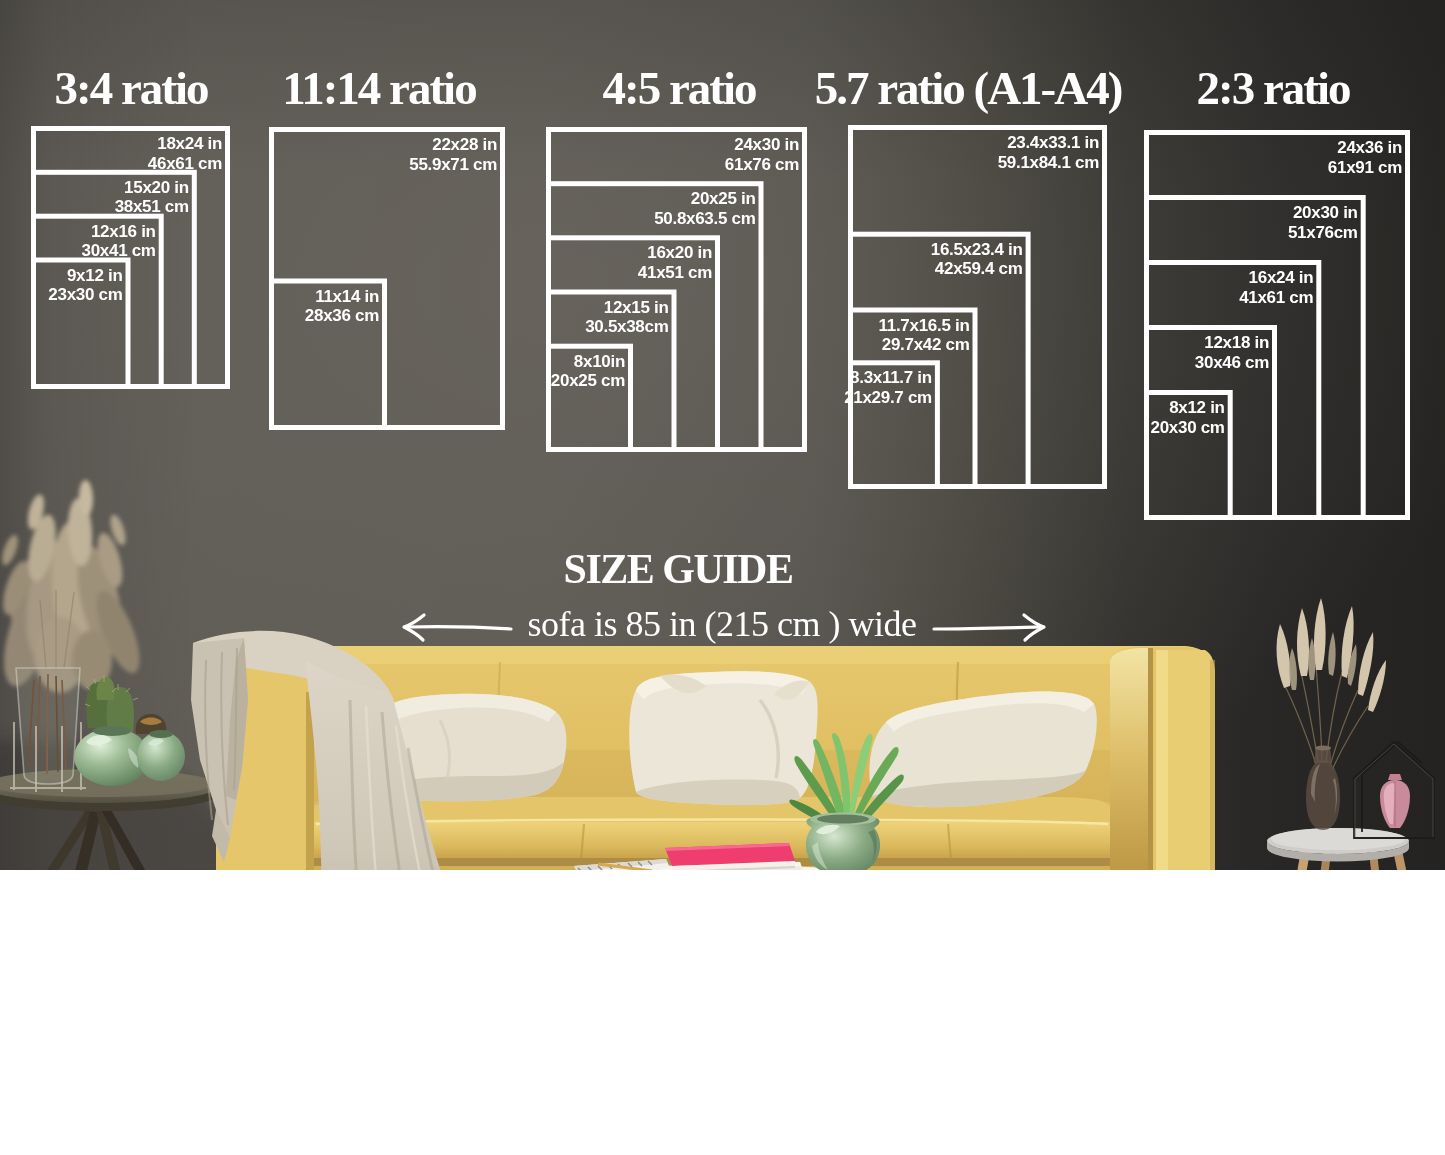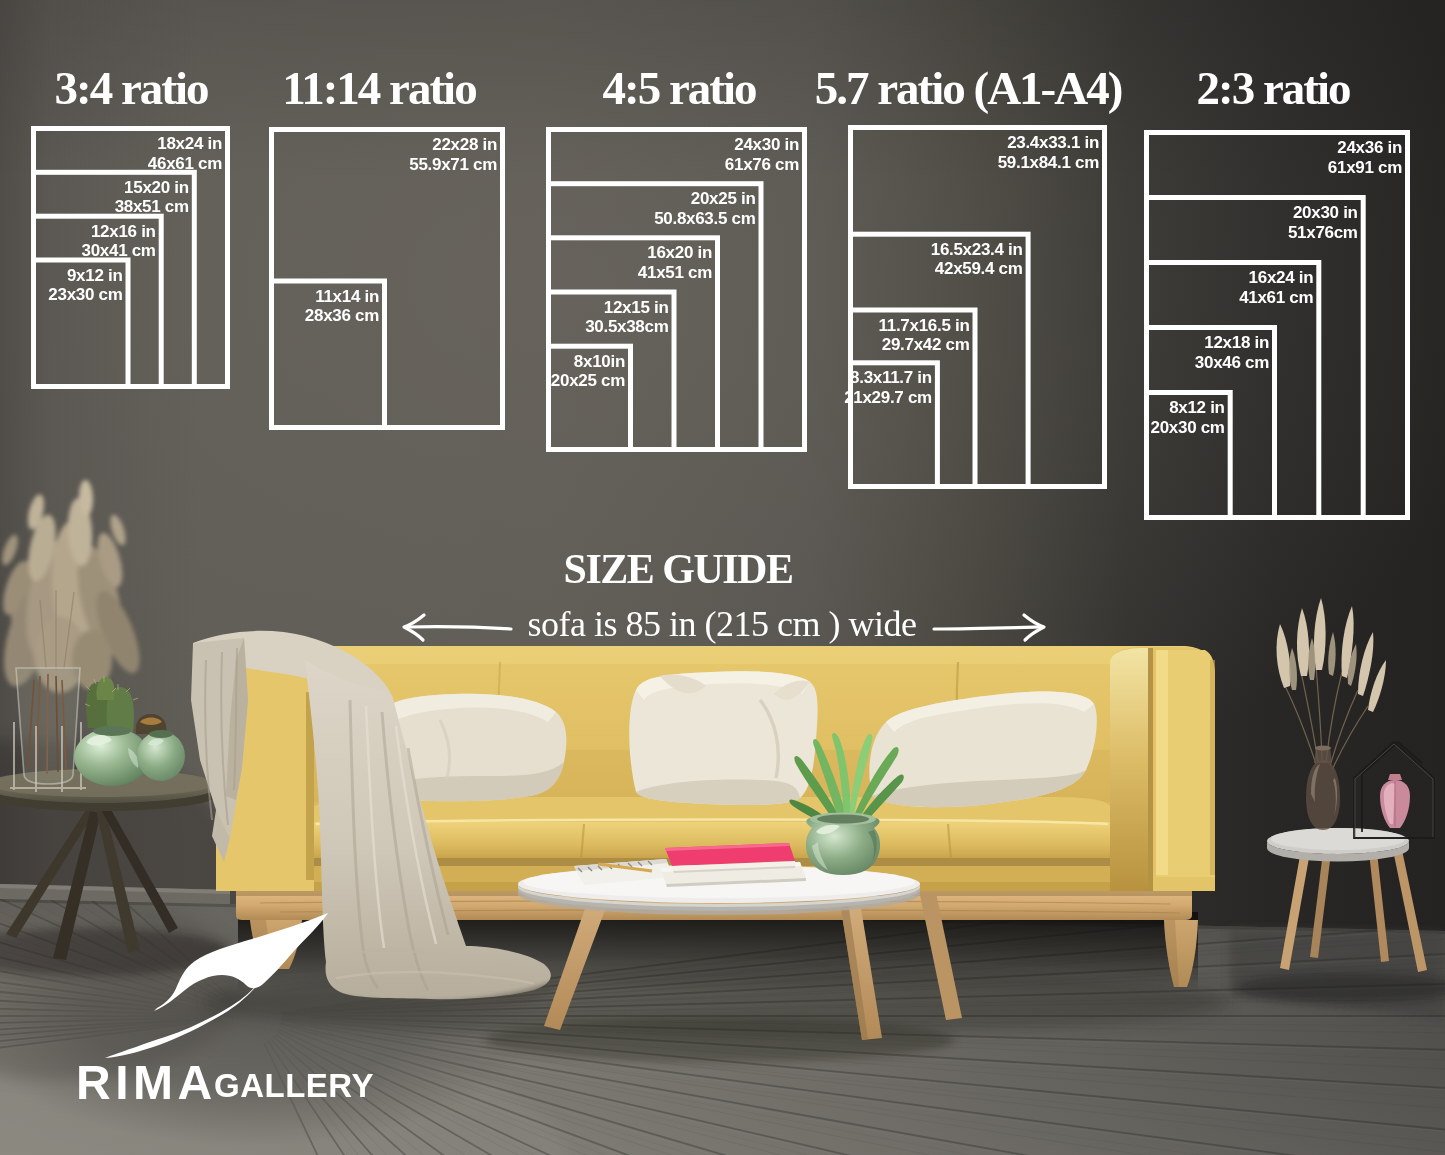--- a/index.html
+++ b/index.html
@@ -1,15 +1,15 @@
 <!DOCTYPE html>
 <html><head><meta charset="utf-8">
 <style>
 html,body{margin:0;padding:0;}
-#scene{position:relative;width:1445px;height:1155px;overflow:hidden;background:#56534e;text-align:right;}
+#scene{position:relative;width:1445px;height:870px;overflow:hidden;background:#56534e;text-align:right;}
 </style></head>
 <body>
 <div id="scene">
 <svg width="1445" height="1155" viewBox="0 0 1445 1155" xmlns="http://www.w3.org/2000/svg">
 <defs>
   <linearGradient id="wallBase" x1="0" y1="0" x2="1" y2="0">
     <stop offset="0" stop-color="#605d57"></stop>
           <stop offset="0.38" stop-color="#5e5b55"></stop>
     <stop offset="0.56" stop-color="#55534e"></stop>
           <stop offset="0.67" stop-color="#44423b"></stop>

